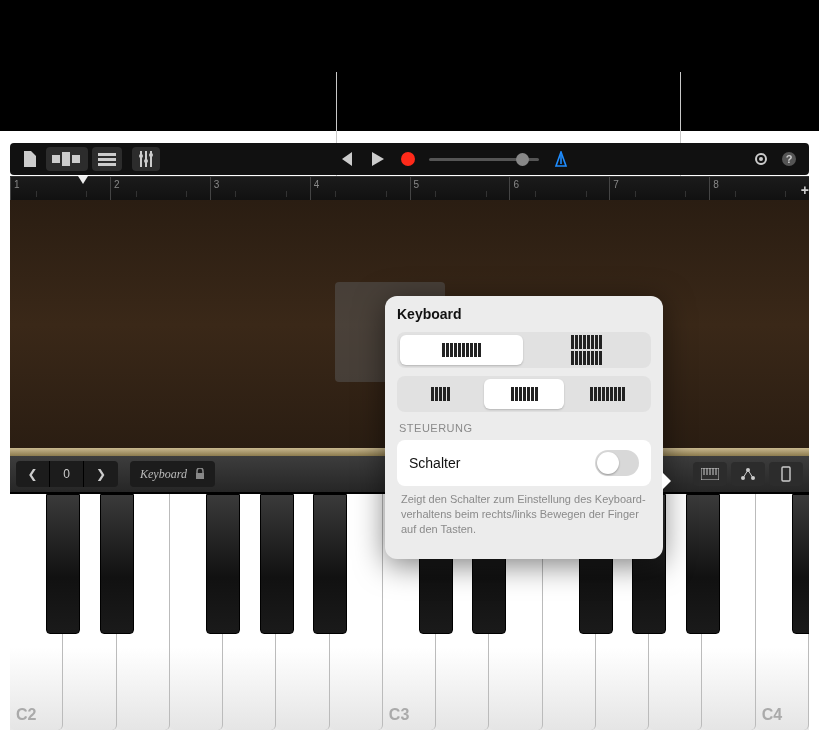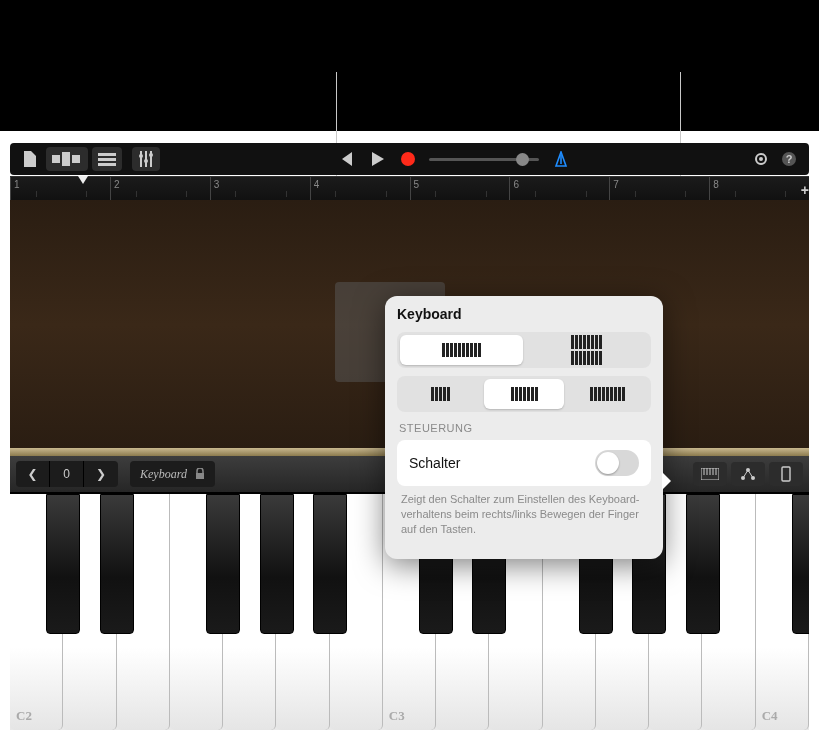--- a/index.html
+++ b/index.html
@@ -120,21 +120,21 @@
     background: linear-gradient(#f9f9f9, #e8e8e8);
     display:flex;
   }
   .wkey {
     flex:1; border-right:1px solid #bbb;
     background: linear-gradient(#fff 0%, #fff 65%, #e5e5e5 100%);
     position:relative;
     border-bottom-left-radius:5px; border-bottom-right-radius:5px;
   }
   .wkey .lbl {
-    position:absolute; bottom:6px; left:6px; font-size:13px; color:#aaa; font-weight:600;font-family:Liberation Serif, serif;
+    position:absolute; bottom:6px; left:6px; font-size:16px; color:#aaa; font-weight:600;
   }
   .bkeys { position:absolute; top:294px; left:0; width:100%; height:140px; pointer-events:none;}
   .bkey {
     position:absolute; top:0; width:34px; height:140px;
     background: linear-gradient(#3a3a3a 0%, #111 60%, #1a1a1a 100%);
     border-radius: 0 0 4px 4px;
     border:1px solid #000;
   }
   
   .chrome {
@@ -469,14 +469,14 @@
 
   <div class="section-label">STEUERUNG</div>
 
   <div class="row-item">
     <span>Schalter</span>
     <div class="switch off">
         <div class="knob"></div>
       </div>
   </div>
 
-  <div class="desc">Zeigt den Schalter zum Einstellen des Keyboard-verhaltens beim rechts/links Bewegen der Finger auf den Tasten.</div>
+  <div class="desc">Zeigt den Schalter zum Einstellung des Keyboard-verhaltens beim rechts/links Bewegen der Finger auf den Tasten.</div>
 </div>
 
 </body></html>

